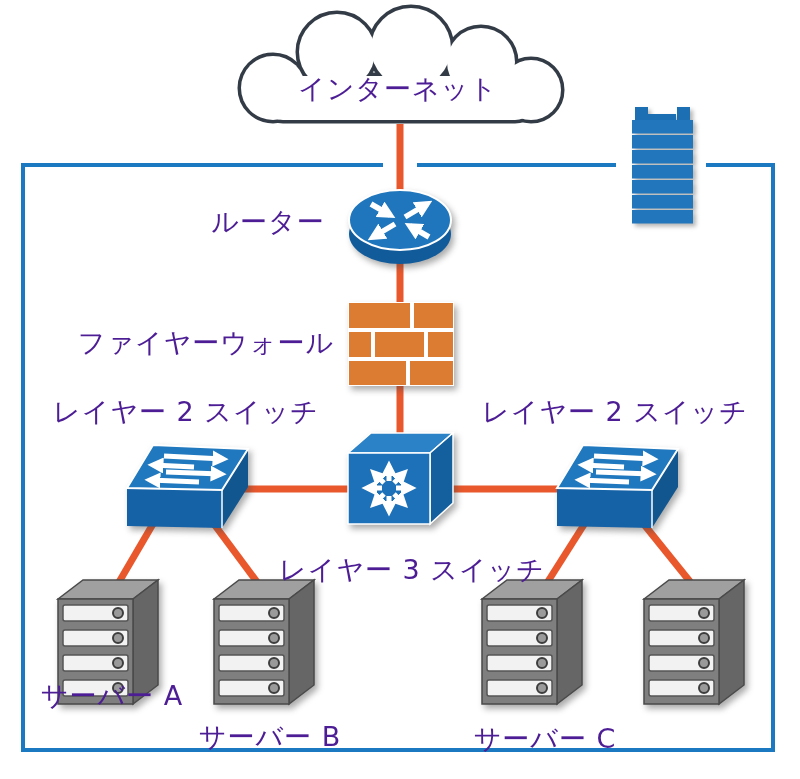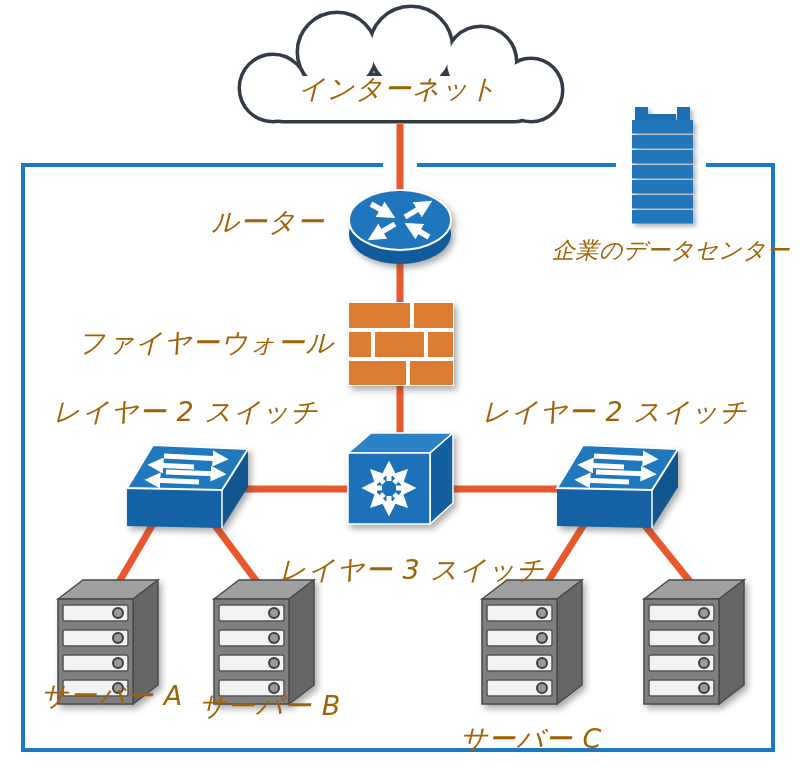--- a/index.html
+++ b/index.html
@@ -3,21 +3,21 @@
 <meta charset="utf-8">
 <style>
   html,body{margin:0;padding:0;background:#ffffff;}
   #stage{
     position:relative;width:800px;height:779px;background:#ffffff;overflow:hidden;
     font-family:"DejaVu Sans","Liberation Sans",sans-serif;
   }
   #bg{position:absolute;left:0;top:0;}
   .lbl{
     position:absolute;transform:translate(-50%,-50%);
-    white-space:nowrap;color:#a16207;font-size:27px;letter-spacing:1px;font-style:italic;
+    white-space:nowrap;color:#4c1d95;font-size:27px;letter-spacing:1px;
   }
   .lbl.small{font-size:23px;letter-spacing:0.5px;}
   .sh{filter:drop-shadow(3px 4px 3px rgba(70,70,70,0.45));}
   .shs{filter:drop-shadow(3px 3px 2px rgba(70,70,70,0.40));}
 </style>
 </head>
 <body>
 
 <div id="stage">
 
@@ -215,17 +215,16 @@
   </g>
 </svg>
 
 <div class="lbl" style="left:398px;top:89px;">インターネット</div>
 <div class="lbl" style="left:206px;top:343px;">ファイヤーウォール</div>
 <div class="lbl" style="left:268px;top:222px;">ルーター</div>
 <div class="lbl" style="left:186px;top:412px;">レイヤー 2 スイッチ</div>
 <div class="lbl" style="left:615px;top:412px;">レイヤー 2 スイッチ</div>
 <div class="lbl" style="left:412px;top:553px;margin-top:17px;">レイヤー 3 スイッチ</div>
 <div class="lbl" style="left:112px;top:696px;">サーバー A</div>
-<div class="lbl" style="left:270px;top:706px;">サーバー B</div>
-<div class="lbl" style="left:531px;top:739px;">サーバー C</div>
-<div class="lbl small" style="left:671px;top:250px;">企業のデータセンター</div>
+<div class="lbl" style="left:270px;top:737px;">サーバー B</div>
+<div class="lbl" style="left:545px;top:739px;">サーバー C</div>
 
 </div>
 
 </body></html>

